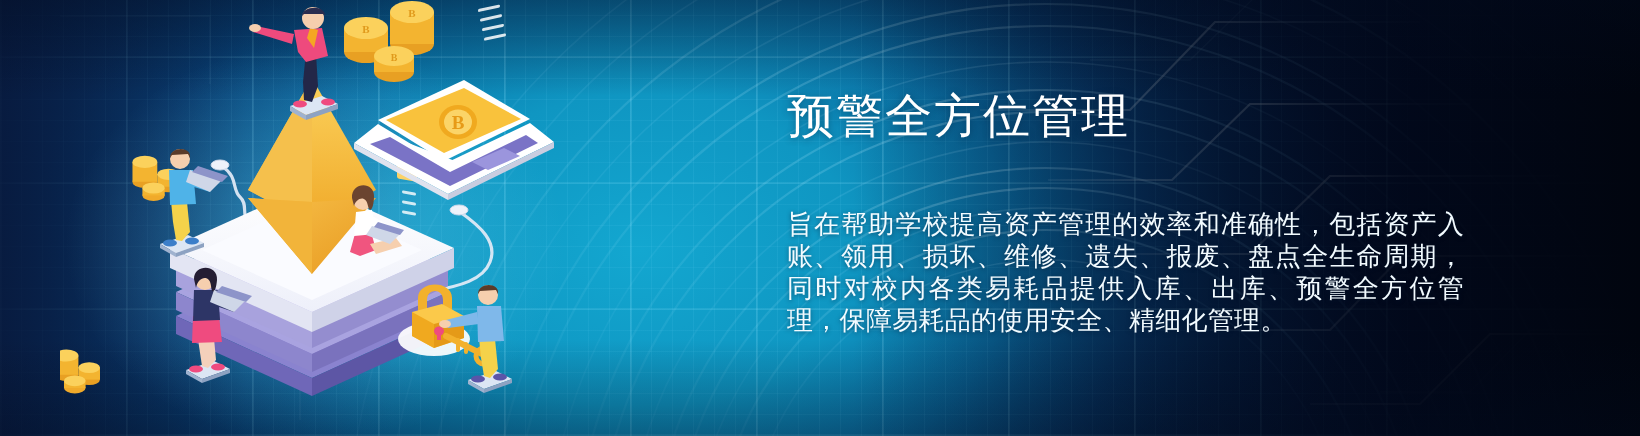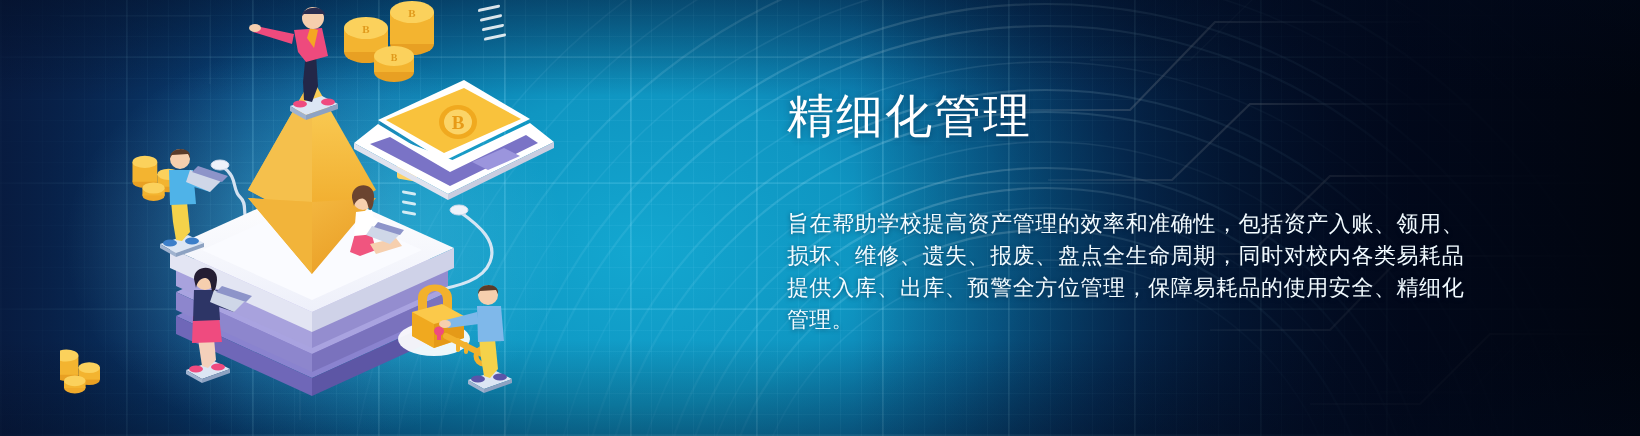--- a/index.html
+++ b/index.html
@@ -61,21 +61,21 @@
     font-size:47px;
     line-height:1.18;
     color:#ffffff;
     letter-spacing:2px;
     font-weight:400;
     text-shadow:0 1px 7px rgba(0,30,60,0.45);
     white-space:nowrap;
   }
   .blurb {
     margin-top:65px;
-    font-size:22px;
+    font-size:26px;
     line-height:32px;
     color:#f2fbff;
     letter-spacing:0.3px;
     text-align:justify;
     text-justify:inter-ideograph;
     width:677px;
     text-shadow:0 1px 4px rgba(0,20,45,0.5);
   }
 
   
@@ -373,17 +373,17 @@
       <path d="M 419 344 L 435 345 L 438 375 L 430 384 L 424 382 L 421 364 Z" fill="#f5d24a"></path>
       <path d="M 417 312 L 441 312 L 444 347 L 418 348 Z" fill="#7fb8ea"></path>
       <path d="M 417 318 L 386 326 L 388 334 L 419 330 Z" fill="#7fb8ea"></path>
       <ellipse cx="385" cy="330" rx="6" ry="4" fill="#f6cfae"></ellipse>
       <ellipse cx="428" cy="301" rx="10" ry="10" fill="#f6cfae"></ellipse>
       <path d="M 418 300 C 418 288 440 288 438 300 L 436 296 L 420 297 Z" fill="#5a3b2a"></path>
     </g>
   </svg>
 
   <div class="copy">
-    <div class="headline">精细化管理</div>
+    <div class="headline">预警全方位管理</div>
     <div class="blurb">旨在帮助学校提高资产管理的效率和准确性，包括资产入账、领用、损坏、维修、遗失、报废、盘点全生命周期，同时对校内各类易耗品提供入库、出库、预警全方位管理，保障易耗品的使用安全、精细化管理。</div>
   </div>
 
 </div>
 
 </body></html>

